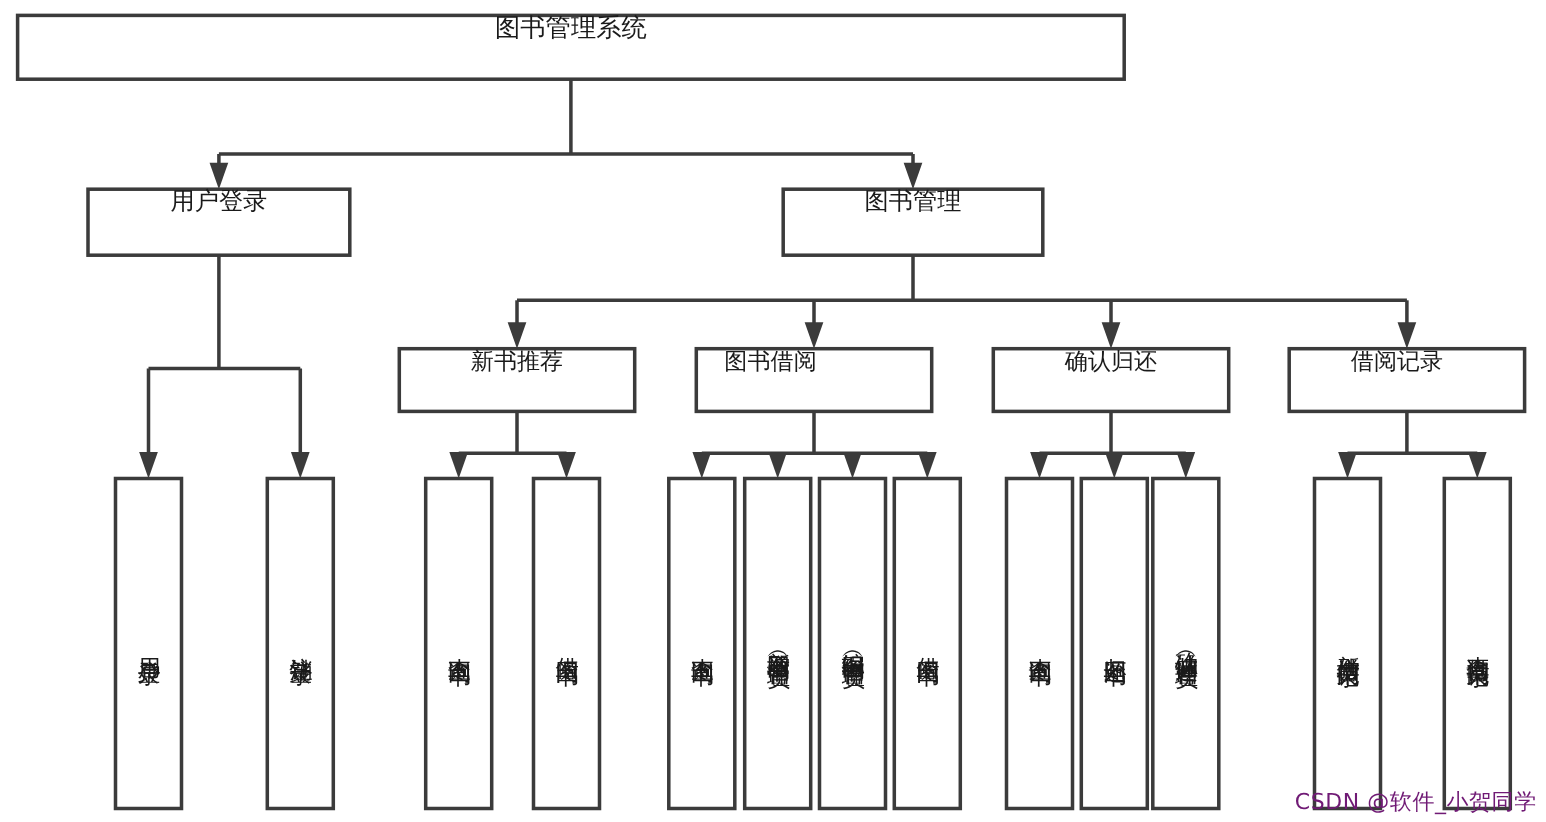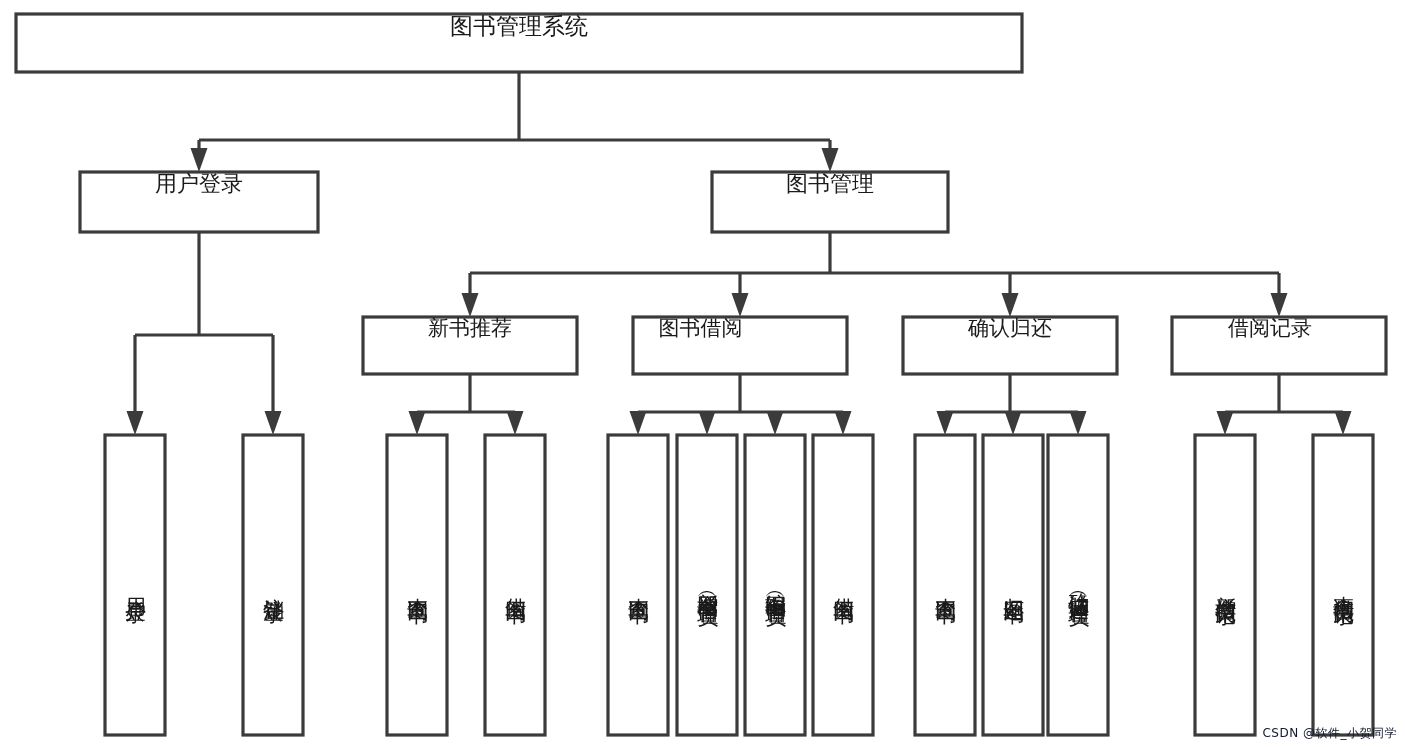--- a/index.html
+++ b/index.html
@@ -68,22 +68,22 @@
     font-size: 21px;
     letter-spacing: 2px;
     align-items: center;
     justify-content: center;
     white-space: nowrap;
   }
   .watermark {
     position: absolute;
     right: 8px;
     bottom: 5px;
-    font-size: 12px;
-    color: #0f172a;
+    font-size: 20px;
+    color: #701a75;
     letter-spacing: 0.5px;
     white-space: nowrap;
   }
 </style>
 </head>
 <body>
 
 <div id="diagram-root">
 
   <svg class="diagram-canvas" viewBox="0 0 1405 747">

